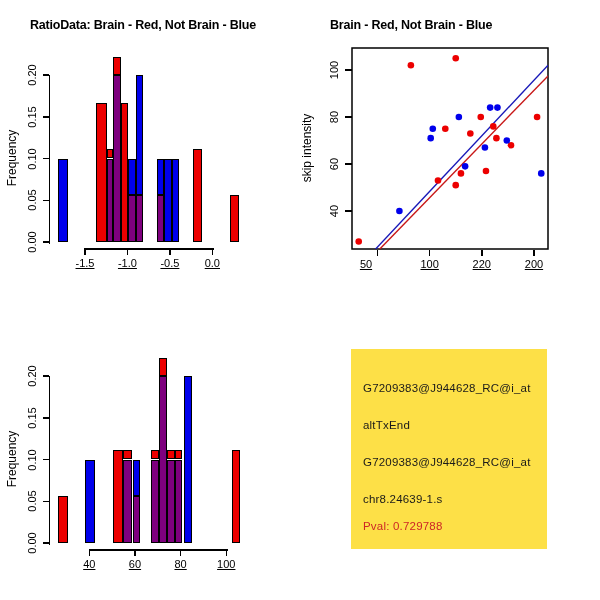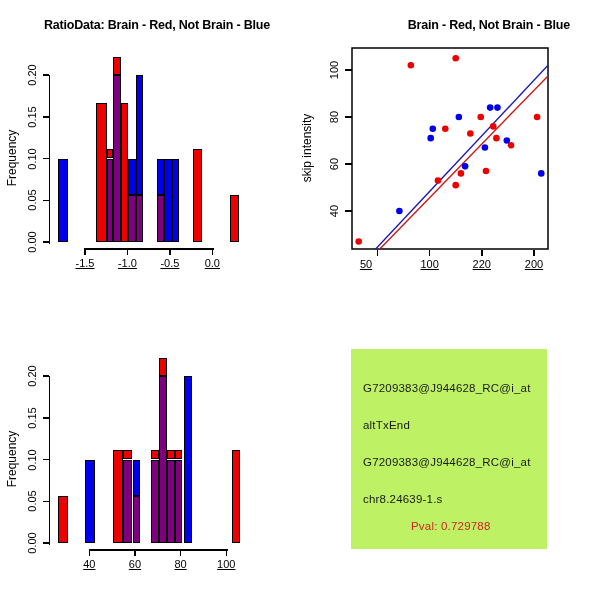--- a/index.html
+++ b/index.html
@@ -1,18 +1,18 @@
 <!DOCTYPE html>
 <html><head>
 <meta charset="utf-8">
 <style>
   html,body{margin:0;padding:0;background:#ffffff;}
   #canvas{position:relative;width:600px;height:600px;background:#ffffff;
           font-family:"Liberation Sans",sans-serif;overflow:hidden;color:#000;}
-  .title{position:absolute;font-weight:bold;font-size:12.5px;letter-spacing:-0.2px;text-align:right;}
+  .title{position:absolute;font-weight:bold;font-size:12.5px;letter-spacing:-0.2px;text-align:left;}
   .axlab{position:absolute;font-size:12px;text-align:center;}
   .ylab{position:absolute;font-size:12px;transform:translate(-50%,-50%) rotate(-90deg);
         transform-origin:center;white-space:nowrap;}
   .layer{position:absolute;left:0;top:0;width:600px;height:600px;}
   .bar{position:absolute;box-sizing:border-box;border:1px solid #000;}
   .axis-line{position:absolute;background:#000;}
   .tick-label-x{position:absolute;font-size:11px;text-align:center;transform:translateX(-50%);white-space:nowrap;text-decoration:underline;}
   .tick-label-y{position:absolute;font-size:11px;transform:translate(-50%,-50%) rotate(-90deg);white-space:nowrap;}
   .info-box{position:absolute;left:351px;top:349px;width:196px;height:200px;}
   .info-line{position:absolute;left:12px;font-size:11.5px;letter-spacing:0.2px;white-space:nowrap;}
@@ -154,21 +154,21 @@
       <div class="axis-line" style="left: 88.55px; top: 549px; width: 1.5px; height: 7px;"></div>
       <div class="tick-label-x" style="left: 89.3px; top: 558px;">40</div>
       <div class="axis-line" style="left: 134.21px; top: 549px; width: 1.5px; height: 7px;"></div>
       <div class="tick-label-x" style="left: 134.96px; top: 558px;">60</div>
       <div class="axis-line" style="left: 179.87px; top: 549px; width: 1.5px; height: 7px;"></div>
       <div class="tick-label-x" style="left: 180.62px; top: 558px;">80</div>
       <div class="axis-line" style="left: 225.53px; top: 549px; width: 1.5px; height: 7px;"></div>
       <div class="tick-label-x" style="left: 226.28px; top: 558px;">100</div>
     </div>
 
-  <div class="info-box" id="info-box" style="background: #bef264; text-align: right;">
+  <div class="info-box" id="info-box" style="background: #fde047; text-align: right;">
     <div class="info-line" style="top: 33px; color: rgb(26, 26, 26);">G7209383@J944628_RC@i_at</div>
     <div class="info-line" style="top: 70px; color: rgb(26, 26, 26);">altTxEnd</div>
     <div class="info-line" style="top: 107px; color: rgb(26, 26, 26);">G7209383@J944628_RC@i_at</div>
     <div class="info-line" style="top: 144px; color: rgb(26, 26, 26);">chr8.24639-1.s</div>
-    <div class="info-line" style="top: 171px; color: rgb(205, 38, 38); margin-left: 48px;">Pval: 0.729788</div>
+    <div class="info-line" style="top: 171px; color: rgb(205, 38, 38);">Pval: 0.729788</div>
   </div>
 
 </div>
 
 </body></html>

